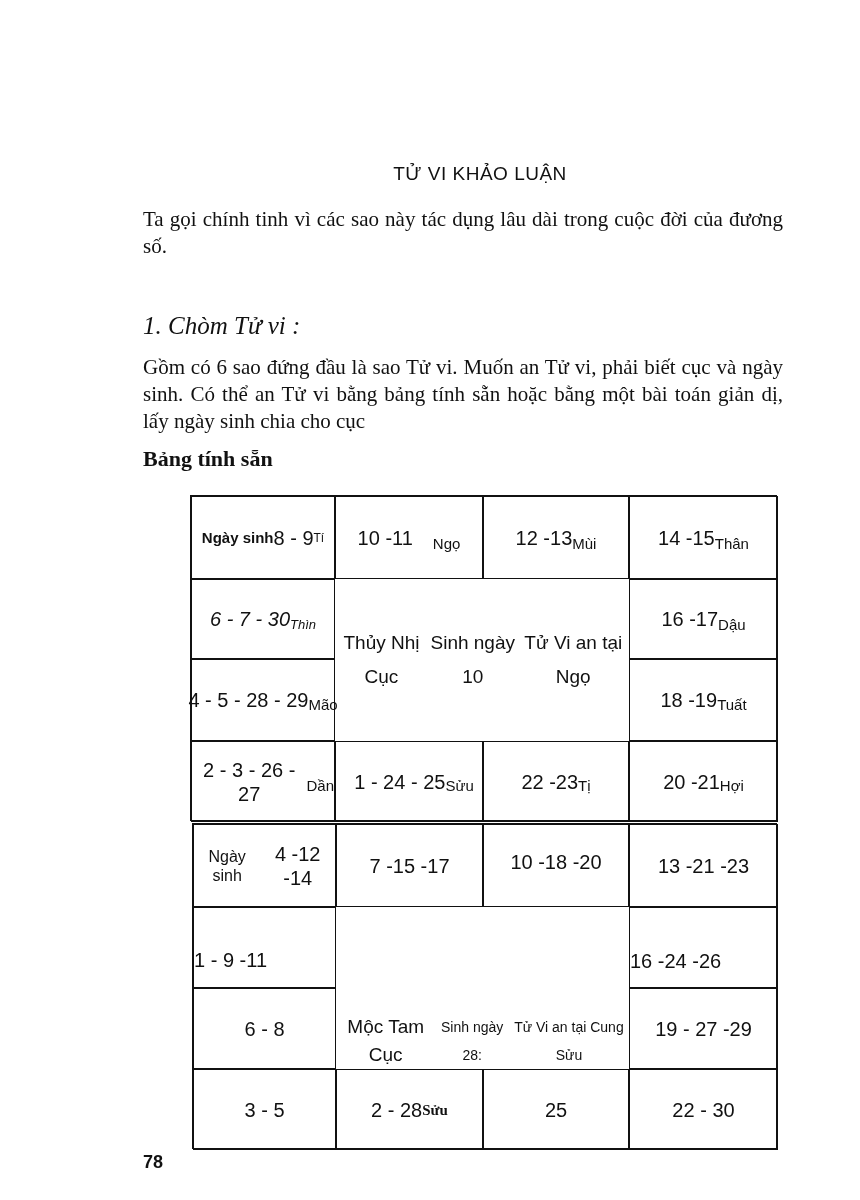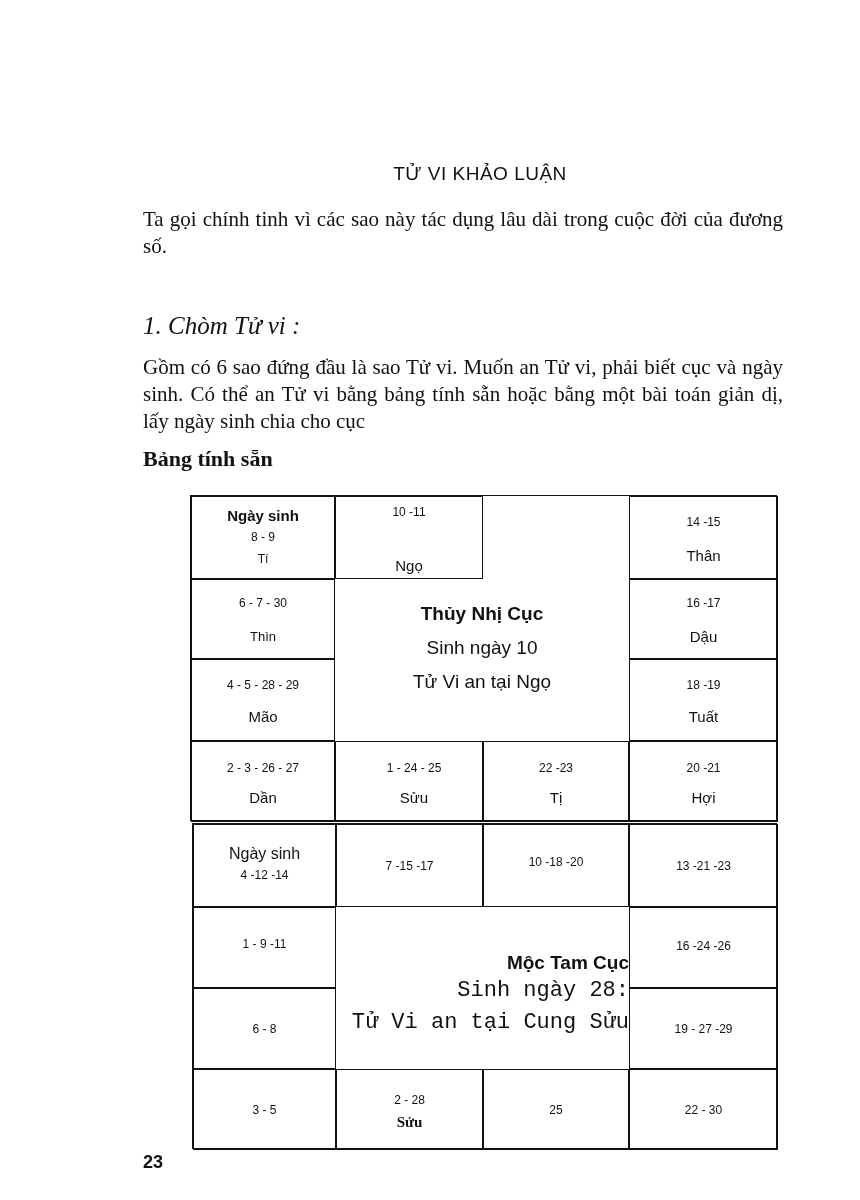--- a/index.html
+++ b/index.html
@@ -7,30 +7,30 @@
   .serif { font-family: "Liberation Serif", "DejaVu Serif", serif; }
   .sans { font-family: "Liberation Sans", "DejaVu Sans", sans-serif; }
   .abs { position:absolute; }
   #running-head { left:0; width:960px; top:163px; text-align:center; font-size:19px; letter-spacing:0.5px; }
   .para { left:143px; width:640px; font-size:21px; line-height:27px; text-align:justify; }
   #p1 { top:206px; }
   #section-head { left:143px; top:312px; font-size:25px; font-style:italic; }
   #p2 { top:354px; }
   #table-caption { left:143px; top:446px; font-size:22px; font-weight:bold; }
   .grid { position:absolute; display:grid; border:1.5px solid #111; box-sizing:border-box; }
-  .grid .c { border:1px solid #111; box-sizing:border-box; display:flex; flex-direction:column; align-items:center; justify-content:center; text-align:center; font-family:"Liberation Sans","DejaVu Sans",sans-serif; }
+  .grid .c { border:1px solid #111; box-sizing:border-box; display:flex; flex-direction:row; align-items:center; justify-content:center; text-align:center; font-family:"Liberation Sans","DejaVu Sans",sans-serif; }
   #t1 { left:190px; top:495px; width:587px; height:326px; grid-template-columns:144px 148px 146px 149px; grid-template-rows:83px 80px 82px 81px; }
   #t2 { left:192px; top:823px; width:585px; height:326px; grid-template-columns:143px 147px 146px 149px; grid-template-rows:83px 81px 81px 81px; }
-  .num { font-size:12px; line-height:24px; }
+  .num { font-size:20px; line-height:24px; }
   .lbl { font-size:15px; line-height:20px; margin-top:12px; }
   .hdr { font-size:15px; font-weight:bold; line-height:18px; }
   .hdr2 { font-size:16px; line-height:19px; }
-  .center-title { font-size:19px; font-weight:bold; line-height:34px; }
+  .center-title { font-size:19px; font-weight:normal; line-height:34px; }
   .center-line { font-size:19px; line-height:34px; }
-  .center2-line { font-size:22px; line-height:28px;font-family:Liberation Mono, monospace; }
+  .center2-line { font-size:14px; line-height:28px; }
   .lbl-serif { font-family:"Liberation Serif","DejaVu Serif",serif; font-weight:bold; font-size:15px; margin-top:2px; }
   #page-number { left:143px; top:1152px; font-size:18px; font-weight:bold; }
 </style>
 </head>
 <body>
 
 <div id="running-head" class="abs sans">TỬ VI KHẢO LUẬN</div>
 
 <div id="p1" class="abs para serif">Ta gọi chính tinh vì các sao này tác dụng lâu dài trong cuộc đời của đương số.</div>
 
@@ -43,26 +43,30 @@
 <div id="t1" class="grid">
   <div class="c" style="grid-column:1;grid-row:1;">
     <span class="hdr">Ngày sinh</span>
     <span class="num">8 - 9</span>
     <span class="lbl" style="font-size:12px;margin-top:0;">Tí</span>
   </div>
   <div class="c" style="grid-column:2;grid-row:1;gap:20px;">
     <span class="num">10 -11</span>
     <span class="lbl">Ngọ</span>
   </div>
+  <div class="c" style="grid-column:3;grid-row:1;">
+    <span class="num">12 -13</span>
+    <span class="lbl">Mùi</span>
+  </div>
   <div class="c" style="grid-column:4;grid-row:1;">
     <span class="num">14 -15</span>
     <span class="lbl">Thân</span>
   </div>
 
-  <div class="c" style="grid-column:1;grid-row:2;">
+  <div class="c" style="grid-column:1;grid-row:2;font-style:italic;">
     <span class="num">6 - 7 - 30</span>
     <span class="lbl" style="font-size:13px;">Thìn</span>
   </div>
   <div class="c" style="grid-column:2 / span 2;grid-row:2 / span 2;border:none;">
     <span class="center-title">Thủy Nhị Cục</span>
     <span class="center-line">Sinh ngày 10</span>
     <span class="center-line">Tử Vi  an tại Ngọ</span>
     <span style="height:24px;"></span>
   </div>
   <div class="c" style="grid-column:4;grid-row:2;">
@@ -139,13 +143,13 @@
     <span class="lbl-serif">Sửu</span>
   </div>
   <div class="c" style="grid-column:3;grid-row:4;">
     <span class="num">25</span>
   </div>
   <div class="c" style="grid-column:4;grid-row:4;">
     <span class="num">22 - 30</span>
   </div>
 </div>
 
-<div id="page-number" class="abs sans">23</div>
+<div id="page-number" class="abs sans">78</div>
 
 </body></html>

